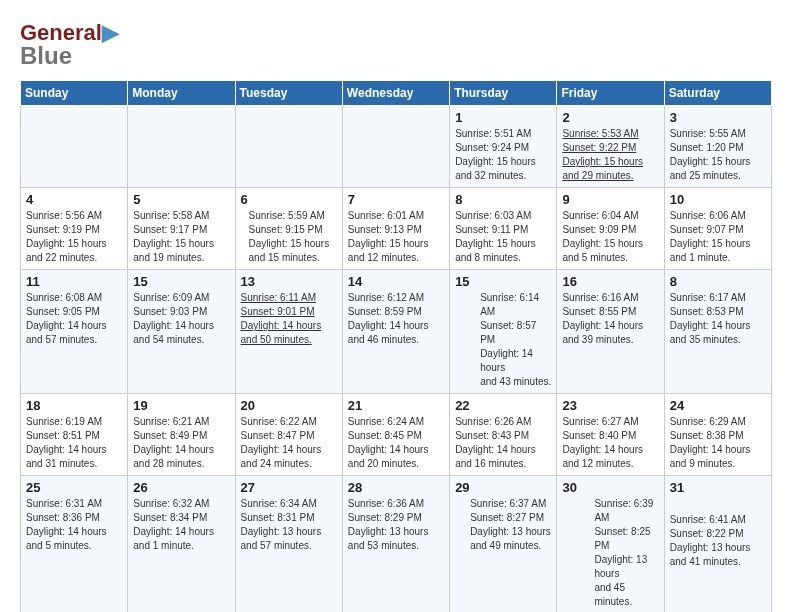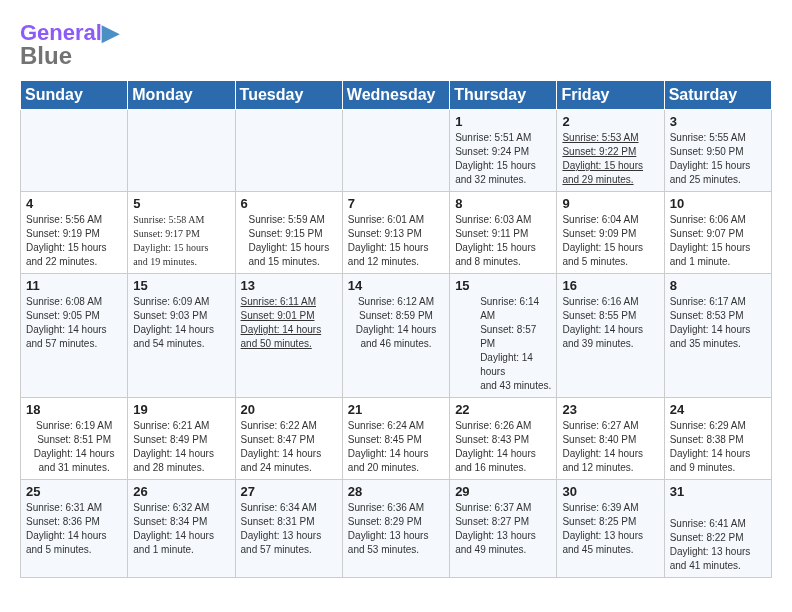--- a/index.html
+++ b/index.html
@@ -36,21 +36,21 @@
     .calendar {
       width: 100%;
       border-collapse: collapse;
       font-size: 11px;
     }
     .calendar th {
       background-color: #2a6aad;
       color: #fff;
       padding: 5px 4px;
       text-align: left;
-      font-size: 16px;
+      font-size: 12px;
       font-weight: bold;
       border: 1px solid #fff;
     }
     .calendar td {
       border: 1px solid #ccc;
       vertical-align: top;
       padding: 4px 5px;
       width: 107px;
       min-height: 80px;
       background: #fff;
@@ -76,21 +76,21 @@
       background: #f5f8fc !important;
     }
   </style>
 </head>
 <body>
 
 <div class="header">
   <div class="logo">
     <div style="display:flex;align-items:center;gap:2px;">
       <div style="font-size:22px;font-weight:bold;color:#1a3a6b;">
-        <span style="color:#8b5cf6;text-align:center;">General</span><span style="color:#4a90c4;">▶</span>
+        <span style="color:#7f1d1d;text-align:center;">General</span><span style="color:#4a90c4;">▶</span>
       </div>
     </div>
     <div style="font-size:24px;font-weight:bold;color:#737373;margin-top:-4px;">Blue</div>
   </div>
   <div class="title-block">
     <div class="month-year"></div>
     <div class="location"></div>
   </div>
 </div>
 
@@ -122,36 +122,36 @@
         <td>
           <div class="day-number">2</div>
           <div class="day-info" style="white-space: pre-line; text-decoration: underline;">Sunrise: 5:53 AM
 Sunset: 9:22 PM
 Daylight: 15 hours
 and 29 minutes.</div>
         </td>
         <td>
           <div class="day-number">3</div>
           <div class="day-info" style="white-space: pre-line;">Sunrise: 5:55 AM
-Sunset: 9:50 PM
+Sunset: 1:20 PM
 Daylight: 15 hours
 and 25 minutes.</div>
         </td>
       </tr>
       <tr>
         <td>
           <div class="day-number">4</div>
           <div class="day-info" style="white-space: pre-line;">Sunrise: 5:56 AM
 Sunset: 9:19 PM
 Daylight: 15 hours
 and 22 minutes.</div>
         </td>
         <td>
           <div class="day-number">5</div>
-          <div class="day-info" style="white-space: pre-line; font-family: Liberation Serif, serif;">Sunrise: 5:58 AM
+          <div class="day-info" style="white-space: pre-line;">Sunrise: 5:58 AM
 Sunset: 9:17 PM
 Daylight: 15 hours
 and 19 minutes.</div>
         </td>
         <td>
           <div class="day-number">6</div>
           <div class="day-info" style="white-space: pre-line; margin-left: 8px;">Sunrise: 5:59 AM
 Sunset: 9:15 PM
 Daylight: 15 hours
 and 15 minutes.</div>
@@ -202,21 +202,21 @@
         </td>
         <td>
           <div class="day-number">13</div>
           <div class="day-info" style="white-space: pre-line; text-decoration: underline;">Sunrise: 6:11 AM
 Sunset: 9:01 PM
 Daylight: 14 hours
 and 50 minutes.</div>
         </td>
         <td>
           <div class="day-number">14</div>
-          <div class="day-info" style="white-space: pre-line; text-align: center;">Sunrise: 6:12 AM
+          <div class="day-info" style="white-space: pre-line;">Sunrise: 6:12 AM
 Sunset: 8:59 PM
 Daylight: 14 hours
 and 46 minutes.</div>
         </td>
         <td>
           <div class="day-number">15</div>
           <div class="day-info" style="white-space: pre-line; margin-left: 25px;">Sunrise: 6:14 AM
 Sunset: 8:57 PM
 Daylight: 14 hours
 and 43 minutes.</div>
@@ -232,21 +232,21 @@
           <div class="day-number">8</div>
           <div class="day-info" style="white-space: pre-line;">Sunrise: 6:17 AM
 Sunset: 8:53 PM
 Daylight: 14 hours
 and 35 minutes.</div>
         </td>
       </tr>
       <tr>
         <td>
           <div class="day-number">18</div>
-          <div class="day-info" style="white-space: pre-line; text-align: center;">Sunrise: 6:19 AM
+          <div class="day-info" style="white-space: pre-line;">Sunrise: 6:19 AM
 Sunset: 8:51 PM
 Daylight: 14 hours
 and 31 minutes.</div>
         </td>
         <td>
           <div class="day-number">19</div>
           <div class="day-info" style="white-space: pre-line;">Sunrise: 6:21 AM
 Sunset: 8:49 PM
 Daylight: 14 hours
 and 28 minutes.</div>
@@ -311,28 +311,28 @@
         </td>
         <td>
           <div class="day-number">28</div>
           <div class="day-info" style="white-space: pre-line;">Sunrise: 6:36 AM
 Sunset: 8:29 PM
 Daylight: 13 hours
 and 53 minutes.</div>
         </td>
         <td>
           <div class="day-number">29</div>
-          <div class="day-info" style="white-space: pre-line;">Sunrise: 6:37 AM
+          <div class="day-info" style="white-space: pre-line; margin-left: 15px;">Sunrise: 6:37 AM
 Sunset: 8:27 PM
 Daylight: 13 hours
 and 49 minutes.</div>
         </td>
         <td>
           <div class="day-number">30</div>
-          <div class="day-info" style="white-space: pre-line;">Sunrise: 6:39 AM
+          <div class="day-info" style="white-space: pre-line; margin-left: 32px;">Sunrise: 6:39 AM
 Sunset: 8:25 PM
 Daylight: 13 hours
 and 45 minutes.</div>
         </td>
         <td>
           <div class="day-number">31</div>
           <div class="day-info" style="white-space: pre-line; margin-top: 18px;">Sunrise: 6:41 AM
 Sunset: 8:22 PM
 Daylight: 13 hours
 and 41 minutes.</div>

